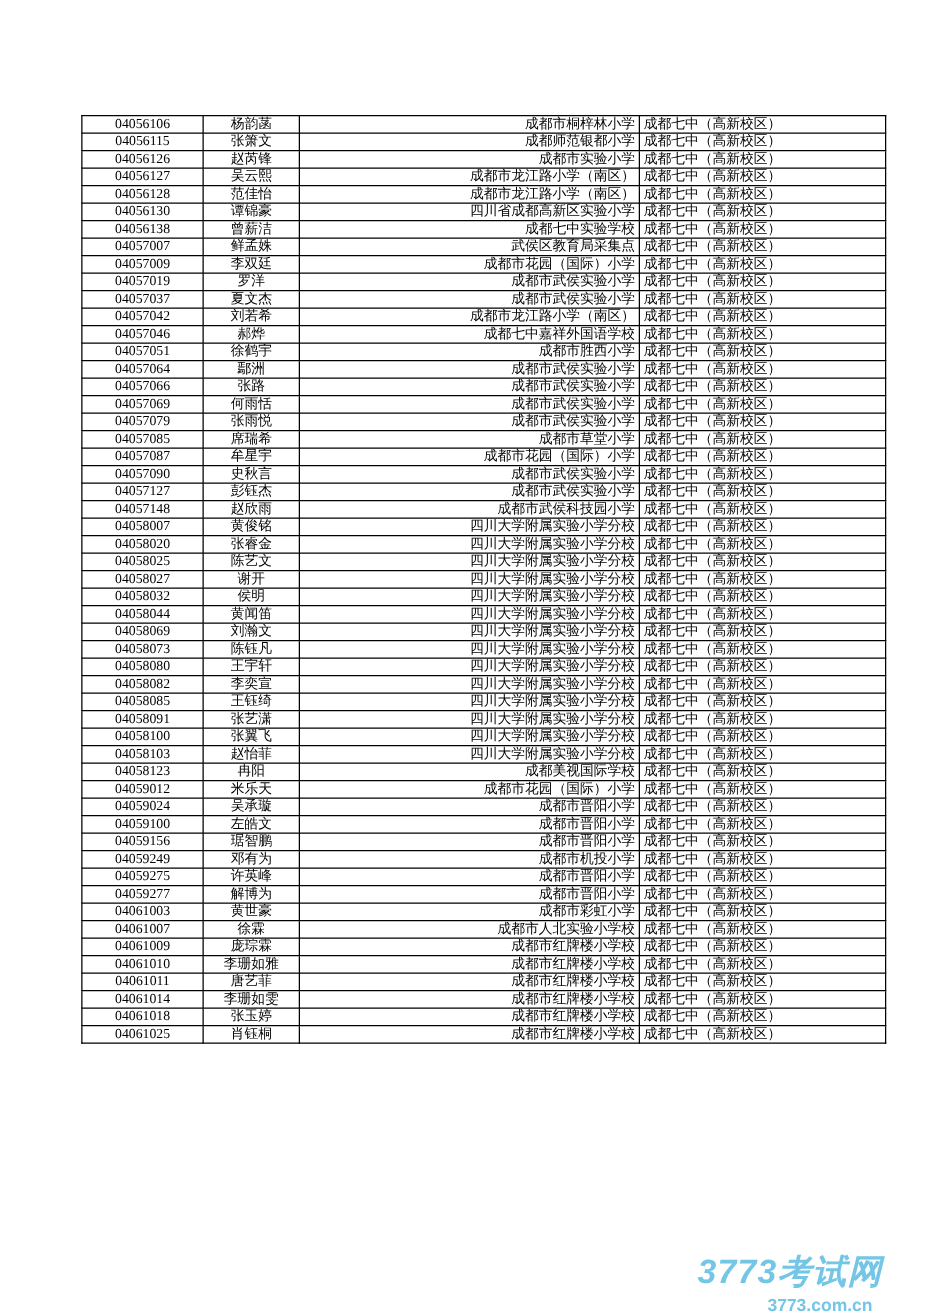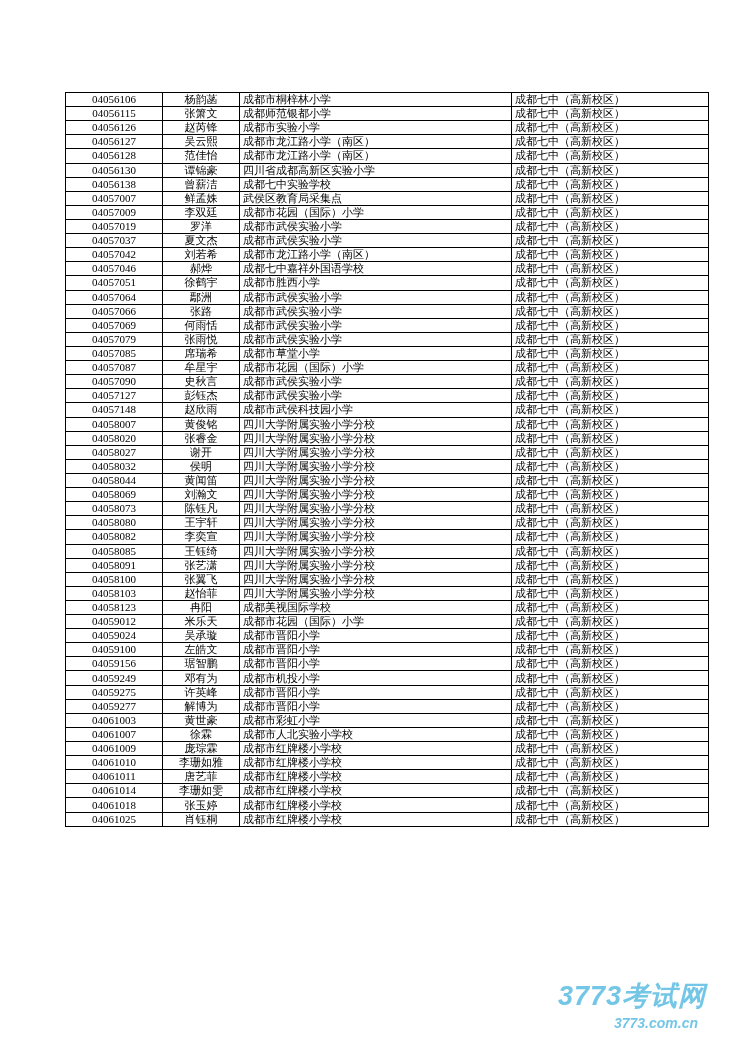--- a/index.html
+++ b/index.html
@@ -33,41 +33,40 @@
   }
   table.roster td {
     border: 1px solid #000000;
     padding: 0 3px;
     height: 13px;
     overflow: hidden;
     white-space: nowrap;
   }
   td.col-id       { width: 90px;  text-align: center; }
   td.col-name     { width: 70px;  text-align: center; }
-  td.col-school   { width: 265px; text-align: left; font-family: Liberation Serif, serif;   }
+  td.col-school   { width: 265px; text-align: right; font-family: Liberation Serif, serif;   }
   td.col-admitted { width: 190px; text-align: left; }
   .watermark {
     position: absolute;
     right: 38px;
-    bottom: 21px;
+    bottom: 0;
     text-align: right;
     user-select: none;
   }
   .wm-name {
     font-family: "Liberation Sans", sans-serif;
     font-size: 27px;
     font-weight: bold;
     font-style: italic;
     letter-spacing: 1px;
   }
   .wm-url {
     font-family: "Liberation Sans", sans-serif;
     font-size: 14px;
     font-weight: bold;
-    font-style: italic;
     margin-top: 1px;
     padding-right: 8px;
   }
 </style>
 </head>
 <body>
 
 <div class="page">
 
   <table class="roster">
@@ -212,20 +211,26 @@
         </tr>
         <tr>
           <td class="col-id">04058007</td>
           <td class="col-name">黄俊铭</td>
           <td class="col-school">四川大学附属实验小学分校</td>
           <td class="col-admitted">成都七中（高新校区）</td>
         </tr>
         <tr>
           <td class="col-id">04058020</td>
           <td class="col-name">张睿金</td>
+          <td class="col-school">四川大学附属实验小学分校</td>
+          <td class="col-admitted">成都七中（高新校区）</td>
+        </tr>
+        <tr>
+          <td class="col-id">04058025</td>
+          <td class="col-name">陈艺文</td>
           <td class="col-school">四川大学附属实验小学分校</td>
           <td class="col-admitted">成都七中（高新校区）</td>
         </tr>
         <tr>
           <td class="col-id">04058027</td>
           <td class="col-name">谢开</td>
           <td class="col-school">四川大学附属实验小学分校</td>
           <td class="col-admitted">成都七中（高新校区）</td>
         </tr>
         <tr>

